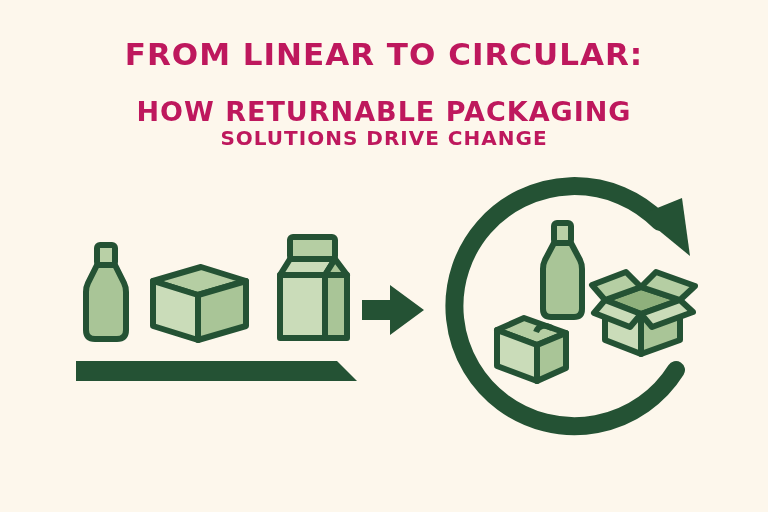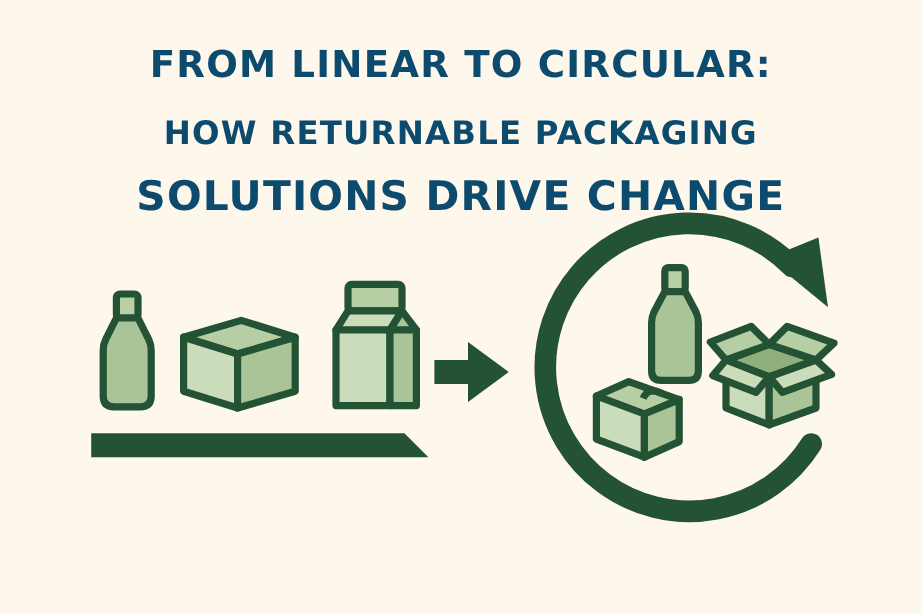--- a/index.html
+++ b/index.html
@@ -4,26 +4,26 @@
   <style>
     html, body { margin: 0; padding: 0; }
     body {
       width: 768px; height: 512px; overflow: hidden;
       background: #fdf7ec;
       font-family: "DejaVu Sans", "Liberation Sans", sans-serif;
       position: relative;
     }
     .title {
       position: absolute; left: 0; width: 768px; text-align: center;
-      color: #0c4a6e; font-weight: bold; letter-spacing: 1px;
+      color: #be185d; font-weight: bold; letter-spacing: 1px;
       margin: 0;
     }
     .title.l1 { top: 36px; font-size: 31px; }
     .title.l2 { top: 96px; font-size: 27px; }
-    .title.l3 { top: 144px; font-size: 34px; text-align: center; }
+    .title.l3 { top: 126px; font-size: 20px; text-align: center; }
     svg.art { position: absolute; left: 0; top: 0; }
   </style>
 </head>
 <body>
 
 <h1 class="title l1">FROM LINEAR TO CIRCULAR:</h1>
 <h2 class="title l2">HOW RETURNABLE PACKAGING</h2>
 <h2 class="title l3">SOLUTIONS DRIVE CHANGE</h2>
 
 <svg class="art" width="768" height="512" viewBox="0 0 768 512">

